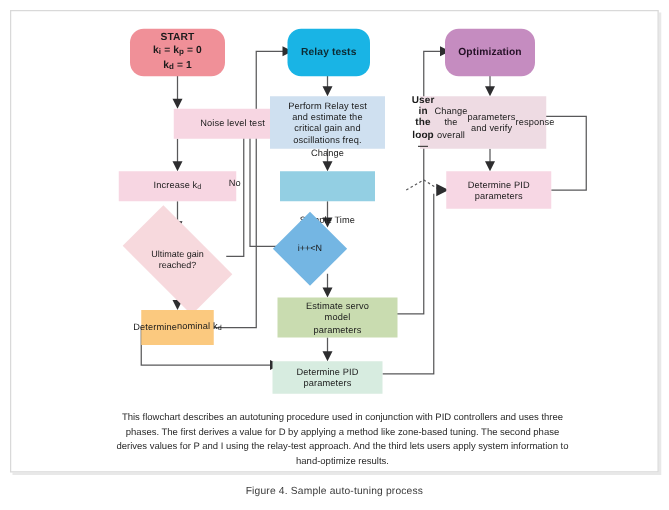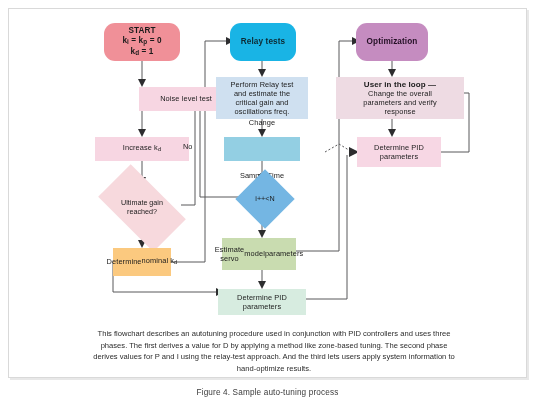--- a/index.html
+++ b/index.html
@@ -251,43 +251,43 @@
         <div>and estimate the</div>
         <div>critical gain and</div>
         <div>oscillations freq.</div>
       </div>
 
       <div class="node rect c-blue-md" style="left:215px; top:128px; width:76px; height:24px; flex-direction:column;gap:44px;">
         <div>Change</div>
         <div>Sample Time</div>
       </div>
 
-      <div class="diamond" style="left:235px; top:169px; width:42px; height:42px;">
+      <div class="diamond" style="left:218px; top:169px; width:42px; height:42px;">
         <div class="dshape c-blue-dia"></div>
         <div class="dtext">
           <span>i++&lt;N</span>
         </div>
       </div>
 
-      <div class="node rect c-green-md" style="left:213px; top:229px; width:74px; height:32px; ">
+      <div class="node rect c-green-md" style="left:213px; top:229px; width:96px; height:32px; flex-direction:column;">
         <div>Estimate servo</div>
         <div>model</div>
         <div>parameters</div>
       </div>
 
       <div class="node rect c-green-lt" style="left:209px; top:280px; width:88px; height:26px; flex-direction:column;">
         <div>Determine PID</div>
         <div>parameters</div>
       </div>
 
       <div class="node rounded c-purple" style="left:347px; top:14px; width:72px; height:38px;">
         <span>Optimization</span>
       </div>
 
-      <div class="node rect c-pink-r1" style="left:327px; top:68px; width:128px; height:42px; flex-direction:column;">
+      <div class="node rect c-pink-r1" style="left:327px; top:68px; width:101px; height:42px; flex-direction:row;">
         <div class="bold" style="font-size:8px;">User in the loop —</div>
         <div>Change the overall</div>
         <div>parameters and verify</div>
         <div>response</div>
       </div>
 
       <div class="node rect c-pink-r2" style="left:348px; top:128px; width:84px; height:30px; flex-direction:column;">
         <div>Determine PID</div>
         <div>parameters</div>
       </div>

